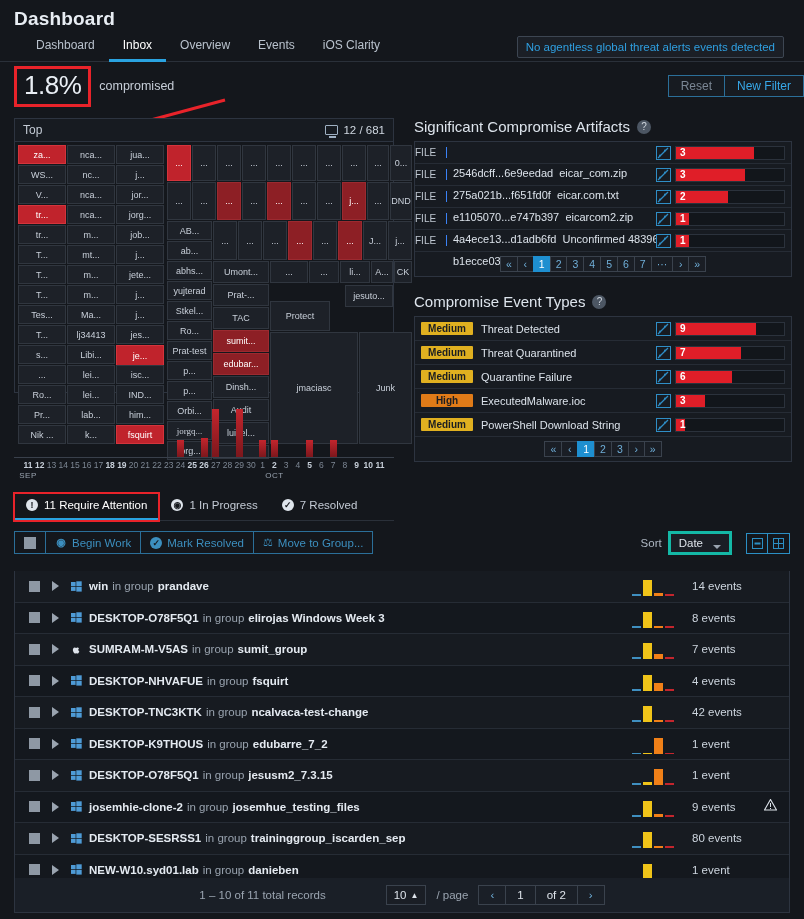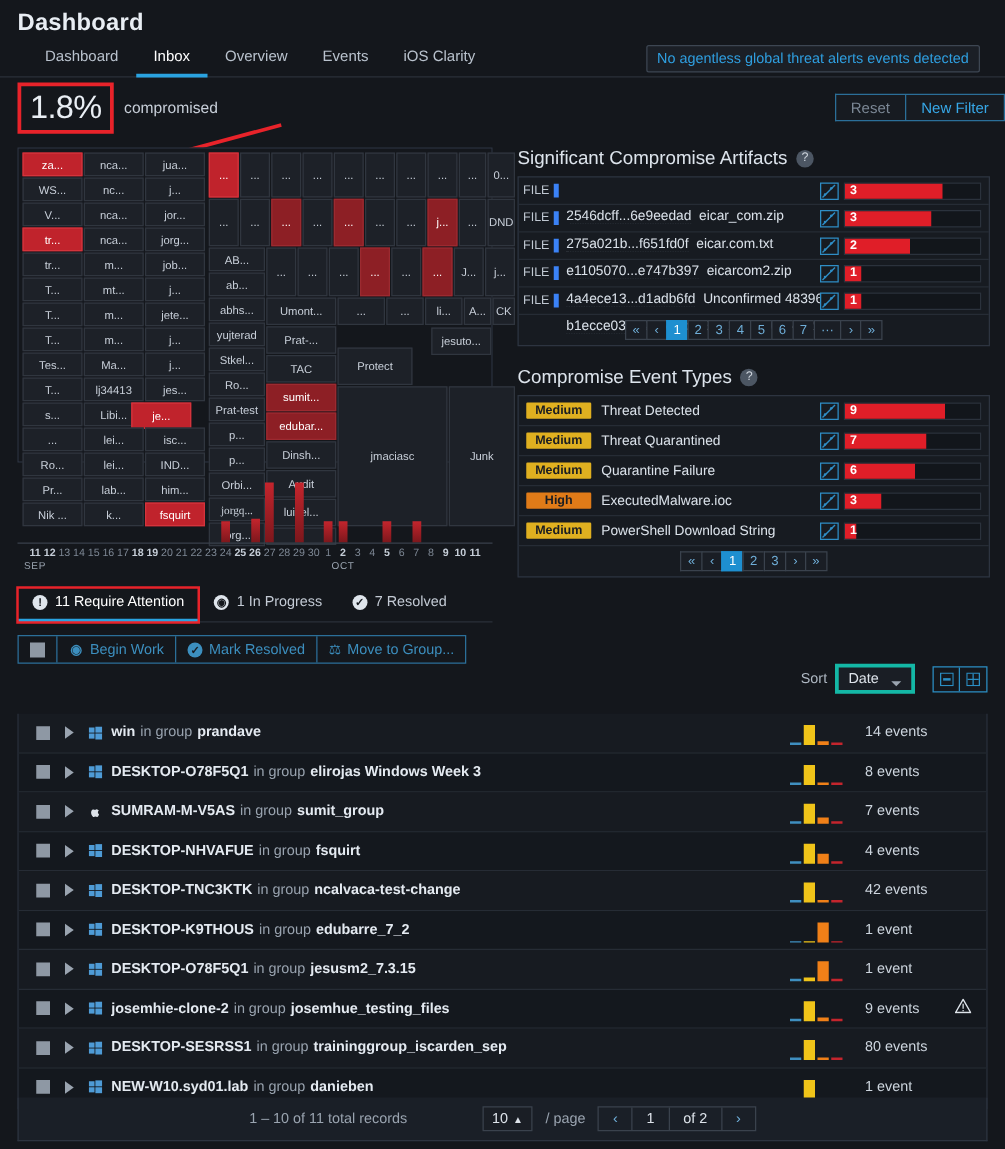--- a/index.html
+++ b/index.html
@@ -148,21 +148,21 @@
   .pgb.txt { color: #dde3ea; cursor: default; }
   .pgb:last-child { border-right: none; }
 
   
   .right { position: absolute; left: 414px; top: 118px; width: 378px; }
   .sect-title { font-size: 15px; color: #dde4ec; display: flex; align-items: center; gap: 7px; margin-bottom: 6px; }
   .help { width: 14px; height: 14px; border-radius: 50%; background: #4c5663; color: #cfd6de;
           font-size: 10px; display: flex; align-items: center; justify-content: center; cursor: pointer; }
   .tbl { border: 1px solid #2d3440; background: #171b21; }
   .trow { display: flex; align-items: center; height: 22px; border-bottom: 1px solid #262c35; font-size: 11px; }
-  .tfile { width: 32px; text-align: center; color: #c0c8d2; font-size: 10px; border-right: 4px solid #3b82f6; }
+  .tfile { width: 32px; text-align: left; color: #c0c8d2; font-size: 10px; border-right: 1px solid #3b82f6; }
   .thash { flex: 1; color: #dbe2ea; padding-left: 6px; white-space: nowrap; overflow: hidden; margin-top: 40px; }
   .thash .dot { border-bottom: 1px dotted #5b6472; }
   .pivot { width: 15px; height: 14px; border: 1px solid #2f8ec6; margin-right: 4px; flex: none; }
   .barcell { width: 110px; border: 1px solid #2b323c; background: #12161b; height: 14px;
              margin-right: 6px; position: relative; }
   .barfill { position: absolute; left: 0; top: 0; bottom: 0; background: #e01e28; color: #fff;
              font-size: 10px; font-weight: bold; display: flex; align-items: center; padding-left: 4px; }
   .pager { display: flex; justify-content: center; gap: 0; padding: 4px 0; }
   .pb { min-width: 16px; padding: 1px 5px; border: 1px solid #3a424d; border-right: none;
         color: #6faed8; font-size: 10.5px; text-align: center; cursor: pointer; background: #1a1e25; }
@@ -204,20 +204,27 @@
 
 
   <svg class="arrow-svg" width="804" height="919">
     <line x1="225" y1="100" x2="58" y2="145" stroke="#e8232a" stroke-width="3"></line>
     <polygon points="50,148 68,139 64,152" fill="#e8232a"></polygon>
   </svg>
 
   <div class="left">
 
     <div class="panel">
+      <div class="panel-head">
+        <span>Top</span>
+        <span class="count-badge">
+          <span class="monitor-ico"></span>
+          <span>12 / 681</span>
+        </span>
+      </div>
       <div class="treemap" id="treemap">
           <div class="tile hot" style="left: 3px; top: 3px; width: 48px; height: 19px;">za...</div>
           <div class="tile" style="left: 52px; top: 3px; width: 48px; height: 19px;">nca...</div>
           <div class="tile" style="left: 101px; top: 3px; width: 48px; height: 19px;">jua...</div>
           <div class="tile" style="left: 3px; top: 23px; width: 48px; height: 19px;">WS...</div>
           <div class="tile" style="left: 52px; top: 23px; width: 48px; height: 19px;">nc...</div>
           <div class="tile" style="left: 101px; top: 23px; width: 48px; height: 19px;">j...</div>
           <div class="tile" style="left: 3px; top: 43px; width: 48px; height: 19px;">V...</div>
           <div class="tile" style="left: 52px; top: 43px; width: 48px; height: 19px;">nca...</div>
           <div class="tile" style="left: 101px; top: 43px; width: 48px; height: 19px;">jor...</div>
@@ -237,21 +244,21 @@
           <div class="tile" style="left: 52px; top: 143px; width: 48px; height: 19px;">m...</div>
           <div class="tile" style="left: 101px; top: 143px; width: 48px; height: 19px;">j...</div>
           <div class="tile" style="left: 3px; top: 163px; width: 48px; height: 19px;">Tes...</div>
           <div class="tile" style="left: 52px; top: 163px; width: 48px; height: 19px;">Ma...</div>
           <div class="tile" style="left: 101px; top: 163px; width: 48px; height: 19px;">j...</div>
           <div class="tile" style="left: 3px; top: 183px; width: 48px; height: 19px;">T...</div>
           <div class="tile" style="left: 52px; top: 183px; width: 48px; height: 19px;">lj34413</div>
           <div class="tile" style="left: 101px; top: 183px; width: 48px; height: 19px;">jes...</div>
           <div class="tile" style="left: 3px; top: 203px; width: 48px; height: 19px;">s...</div>
           <div class="tile" style="left: 52px; top: 203px; width: 48px; height: 19px;">Libi...</div>
-          <div class="tile hot" style="left: 90px; top: 203px; width: 48px; height: 21px;">je...</div>
+          <div class="tile hot" style="left: 101px; top: 203px; width: 48px; height: 21px;">je...</div>
           <div class="tile" style="left: 3px; top: 223px; width: 48px; height: 19px;">...</div>
           <div class="tile" style="left: 52px; top: 223px; width: 48px; height: 19px;">lei...</div>
           <div class="tile" style="left: 101px; top: 223px; width: 48px; height: 19px;">isc...</div>
           <div class="tile" style="left: 3px; top: 243px; width: 48px; height: 19px;">Ro...</div>
           <div class="tile" style="left: 52px; top: 243px; width: 48px; height: 19px;">lei...</div>
           <div class="tile" style="left: 101px; top: 243px; width: 48px; height: 19px;">IND...</div>
           <div class="tile" style="left: 3px; top: 263px; width: 48px; height: 19px;">Pr...</div>
           <div class="tile" style="left: 52px; top: 263px; width: 48px; height: 19px;">lab...</div>
           <div class="tile" style="left: 101px; top: 263px; width: 48px; height: 19px;">him...</div>
           <div class="tile" style="left: 3px; top: 283px; width: 48px; height: 19px;">Nik ...</div>

